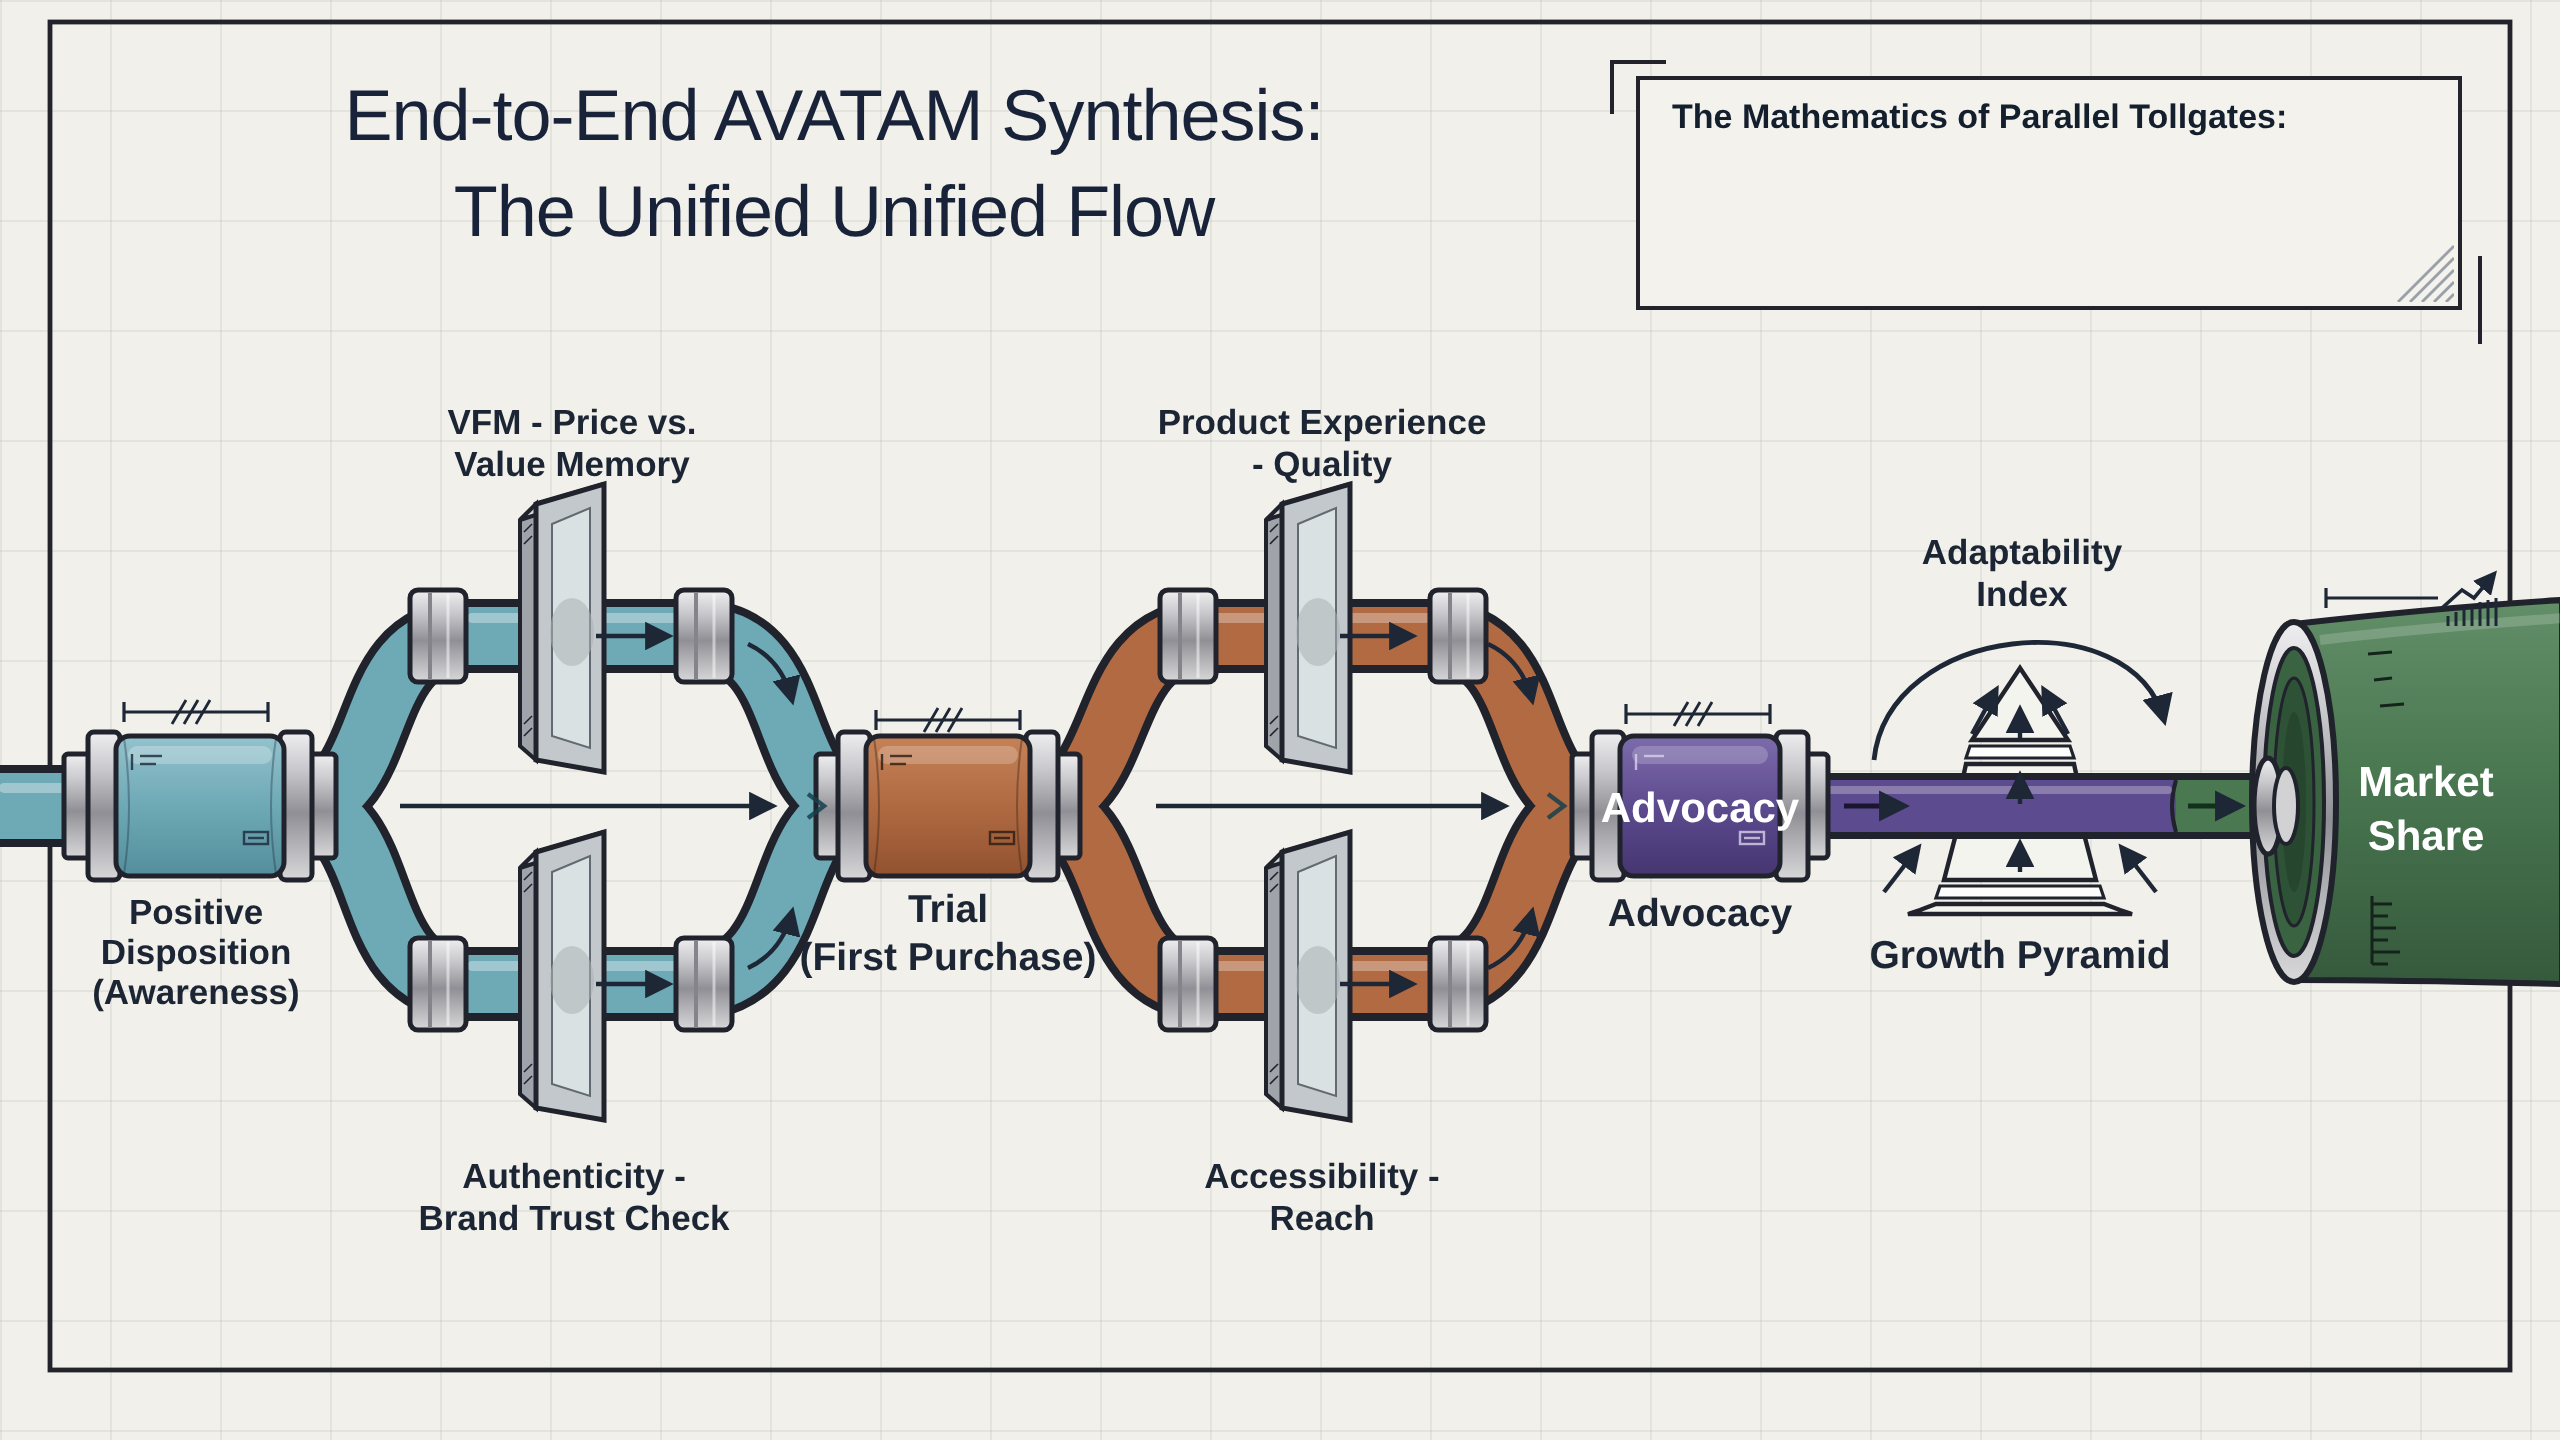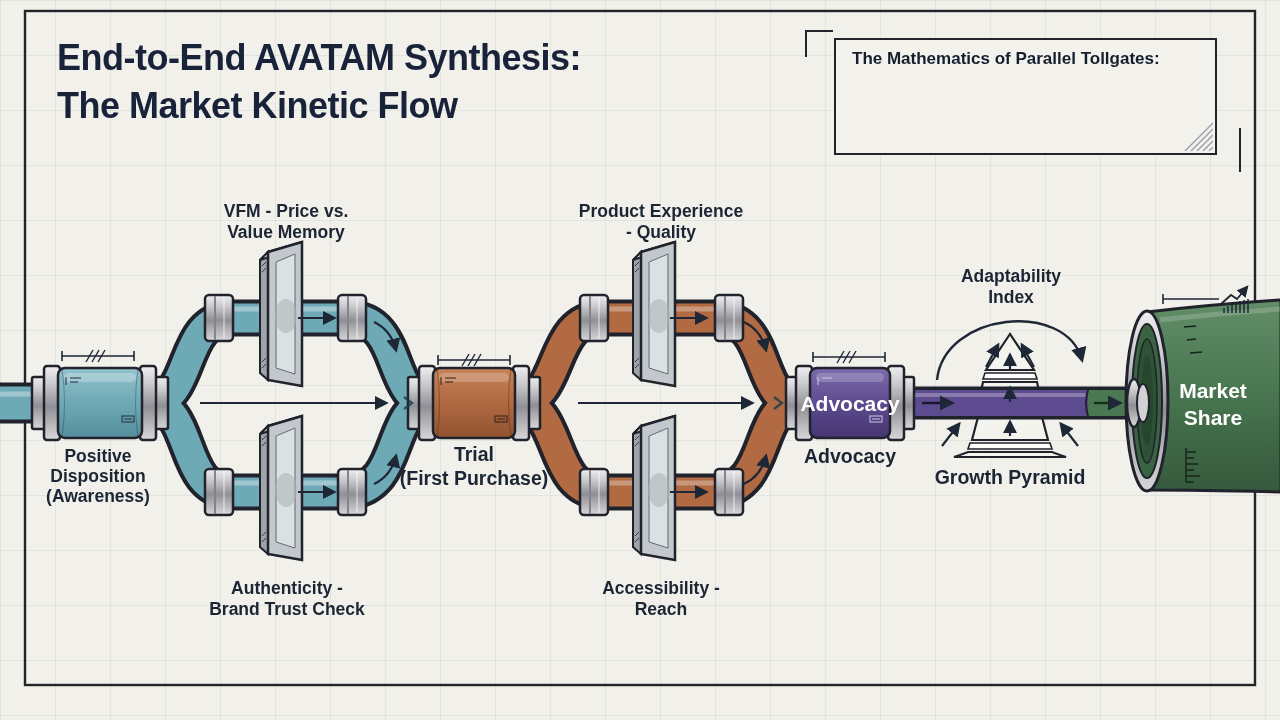--- a/index.html
+++ b/index.html
@@ -7,25 +7,25 @@
     position:relative;width:1280px;height:720px;overflow:hidden;
     background-color:#f1f0ea;
     background-image:
       repeating-linear-gradient(to right, rgba(105,118,112,0.10) 0 1px, transparent 1px 55px),
       repeating-linear-gradient(to bottom, rgba(105,118,112,0.10) 0 1px, transparent 1px 55px);
     font-family:"Liberation Sans","DejaVu Sans",sans-serif;
   }
   #diagram-svg{position:absolute;left:0;top:0;}
   .title{
     position:absolute;left:57px;top:34px;width:720px;
-    font-size:36px;line-height:1.33;font-weight:700;color:#18233a;letter-spacing:-0.5px;
+    font-size:36px;line-height:1.33;font-weight:400;color:#18233a;letter-spacing:-0.5px;text-align:center;
   }
   .callout{
-    position:absolute;left:818px;top:38px;width:383px;height:117px;box-sizing:border-box;
-    border:2px solid #23232c;background:#f3f2ec;padding:9px 16px 8px 16px;margin-left:16px;
+    position:absolute;left:818px;top:38px;width:413px;height:117px;box-sizing:border-box;
+    border:2px solid #23232c;background:#f3f2ec;padding:9px 16px 8px 16px;
   }
   .callout h3{margin:0 0 4px 0;font-size:17px;font-weight:800;color:#141f2e;}
   .callout p{margin:0;font-size:13.8px;line-height:1.33;color:#273140;}
   .hatch{position:absolute;right:2px;bottom:2px;}
   svg text{font-family:"Liberation Sans","DejaVu Sans",sans-serif;}
   .lbl{font-weight:700;fill:#1c2534;}
 </style>
 </head>
 <body>
 
@@ -318,21 +318,21 @@
 
     <text class="lbl" x="1011" y="282" text-anchor="middle" font-size="17.5">Adaptability</text>
     <text class="lbl" x="1011" y="303" text-anchor="middle" font-size="17.5">Index</text>
 
     <text class="lbl" x="1010" y="484" text-anchor="middle" font-size="19.5">Growth Pyramid</text>
   </g>
 </svg>
 
 <div class="title">
   <div>End-to-End AVATAM Synthesis:</div>
-  <div>The Market Kinetic Flow</div>
+  <div>The Unified Unified Flow</div>
 </div>
 
 <div class="callout">
   <h3>The Mathematics of Parallel Tollgates:</h3>
   <svg class="hatch" width="36" height="36">
     <g stroke="#9aa0a8" stroke-width="1.4">
       <line x1="8" y1="36" x2="36" y2="8"></line>
       <line x1="14" y1="36" x2="36" y2="14"></line>
       <line x1="20" y1="36" x2="36" y2="20"></line>
       <line x1="26" y1="36" x2="36" y2="26"></line>

